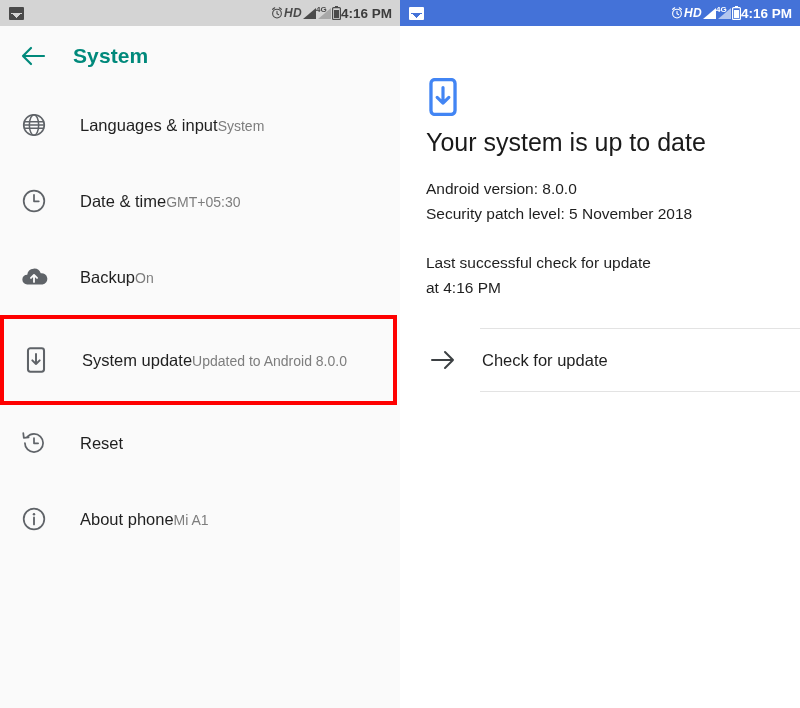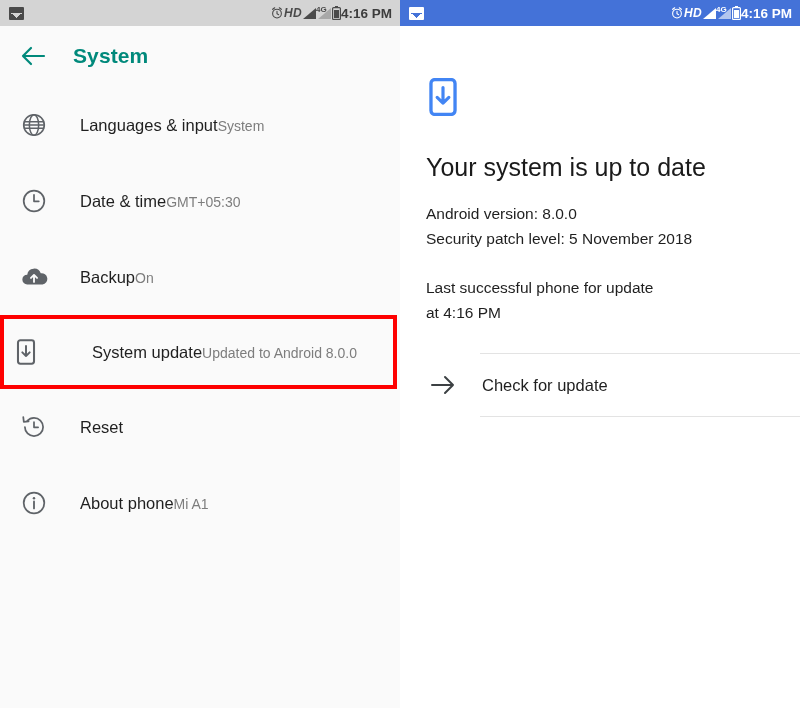--- a/index.html
+++ b/index.html
@@ -125,25 +125,24 @@
     line-height: 22px;
   }
   .srow-sub {
     font-size: 14px;
     color: #7d7d7d;
     line-height: 20px;
     margin-top: 2px;
   }
   .srow.highlighted {
     border: 4px solid #fe0000;
-    padding-left: 6px;
-    height: 74px;
+    padding-left: 16px;
+    height: 90px;
     margin-right: 3px;
     background: #fafafa;
-    gap: 20px;
   }
 
   
   .panel-right {
     position: relative;
     width: 400px;
     height: 708px;
     background: #ffffff;
     overflow: hidden;
   }
@@ -172,21 +171,21 @@
     background:
       linear-gradient(to top right, transparent 48%, #4472d8 48%) 0 0/6px 5px no-repeat,
       linear-gradient(to top left, transparent 48%, #4472d8 48%) 5px 0/6px 5px no-repeat;
   }
 
   .update-body { padding: 52px 0 0 26px; }
   .update-icon { width: 34px; height: 38px; }
   .update-heading {
     font-size: 25px;
     color: #1a1a1a;
-    margin-top: 37px;
+    margin-top: 12px;
     letter-spacing: 0px;
     font-weight: normal;
   }
   .update-meta {
     margin-top: 19px;
     font-size: 15.5px;
     color: #1f1f1f;
     line-height: 25px;
   }
   .update-lastcheck {
@@ -416,21 +415,21 @@
       </span>
 
       <div class="update-heading">Your system is up to date</div>
 
       <div class="update-meta">
         <div>Android version: 8.0.0</div>
         <div>Security patch level: 5 November 2018</div>
       </div>
 
       <div class="update-lastcheck">
-        <div>Last successful phone for update</div>
+        <div>Last successful check for update</div>
         <div>at 4:16 PM</div>
       </div>
 
       <div class="action-block">
         <div class="divider"></div>
         <div class="action-row">
           <span class="action-icon">
             <svg width="28" height="22" viewBox="0 0 26 22">
               <path d="M2 11 H23 M15 3 L23 11 L15 19" fill="none" stroke="#3c4043" stroke-width="2" stroke-linecap="round" stroke-linejoin="round"></path>
             </svg>

